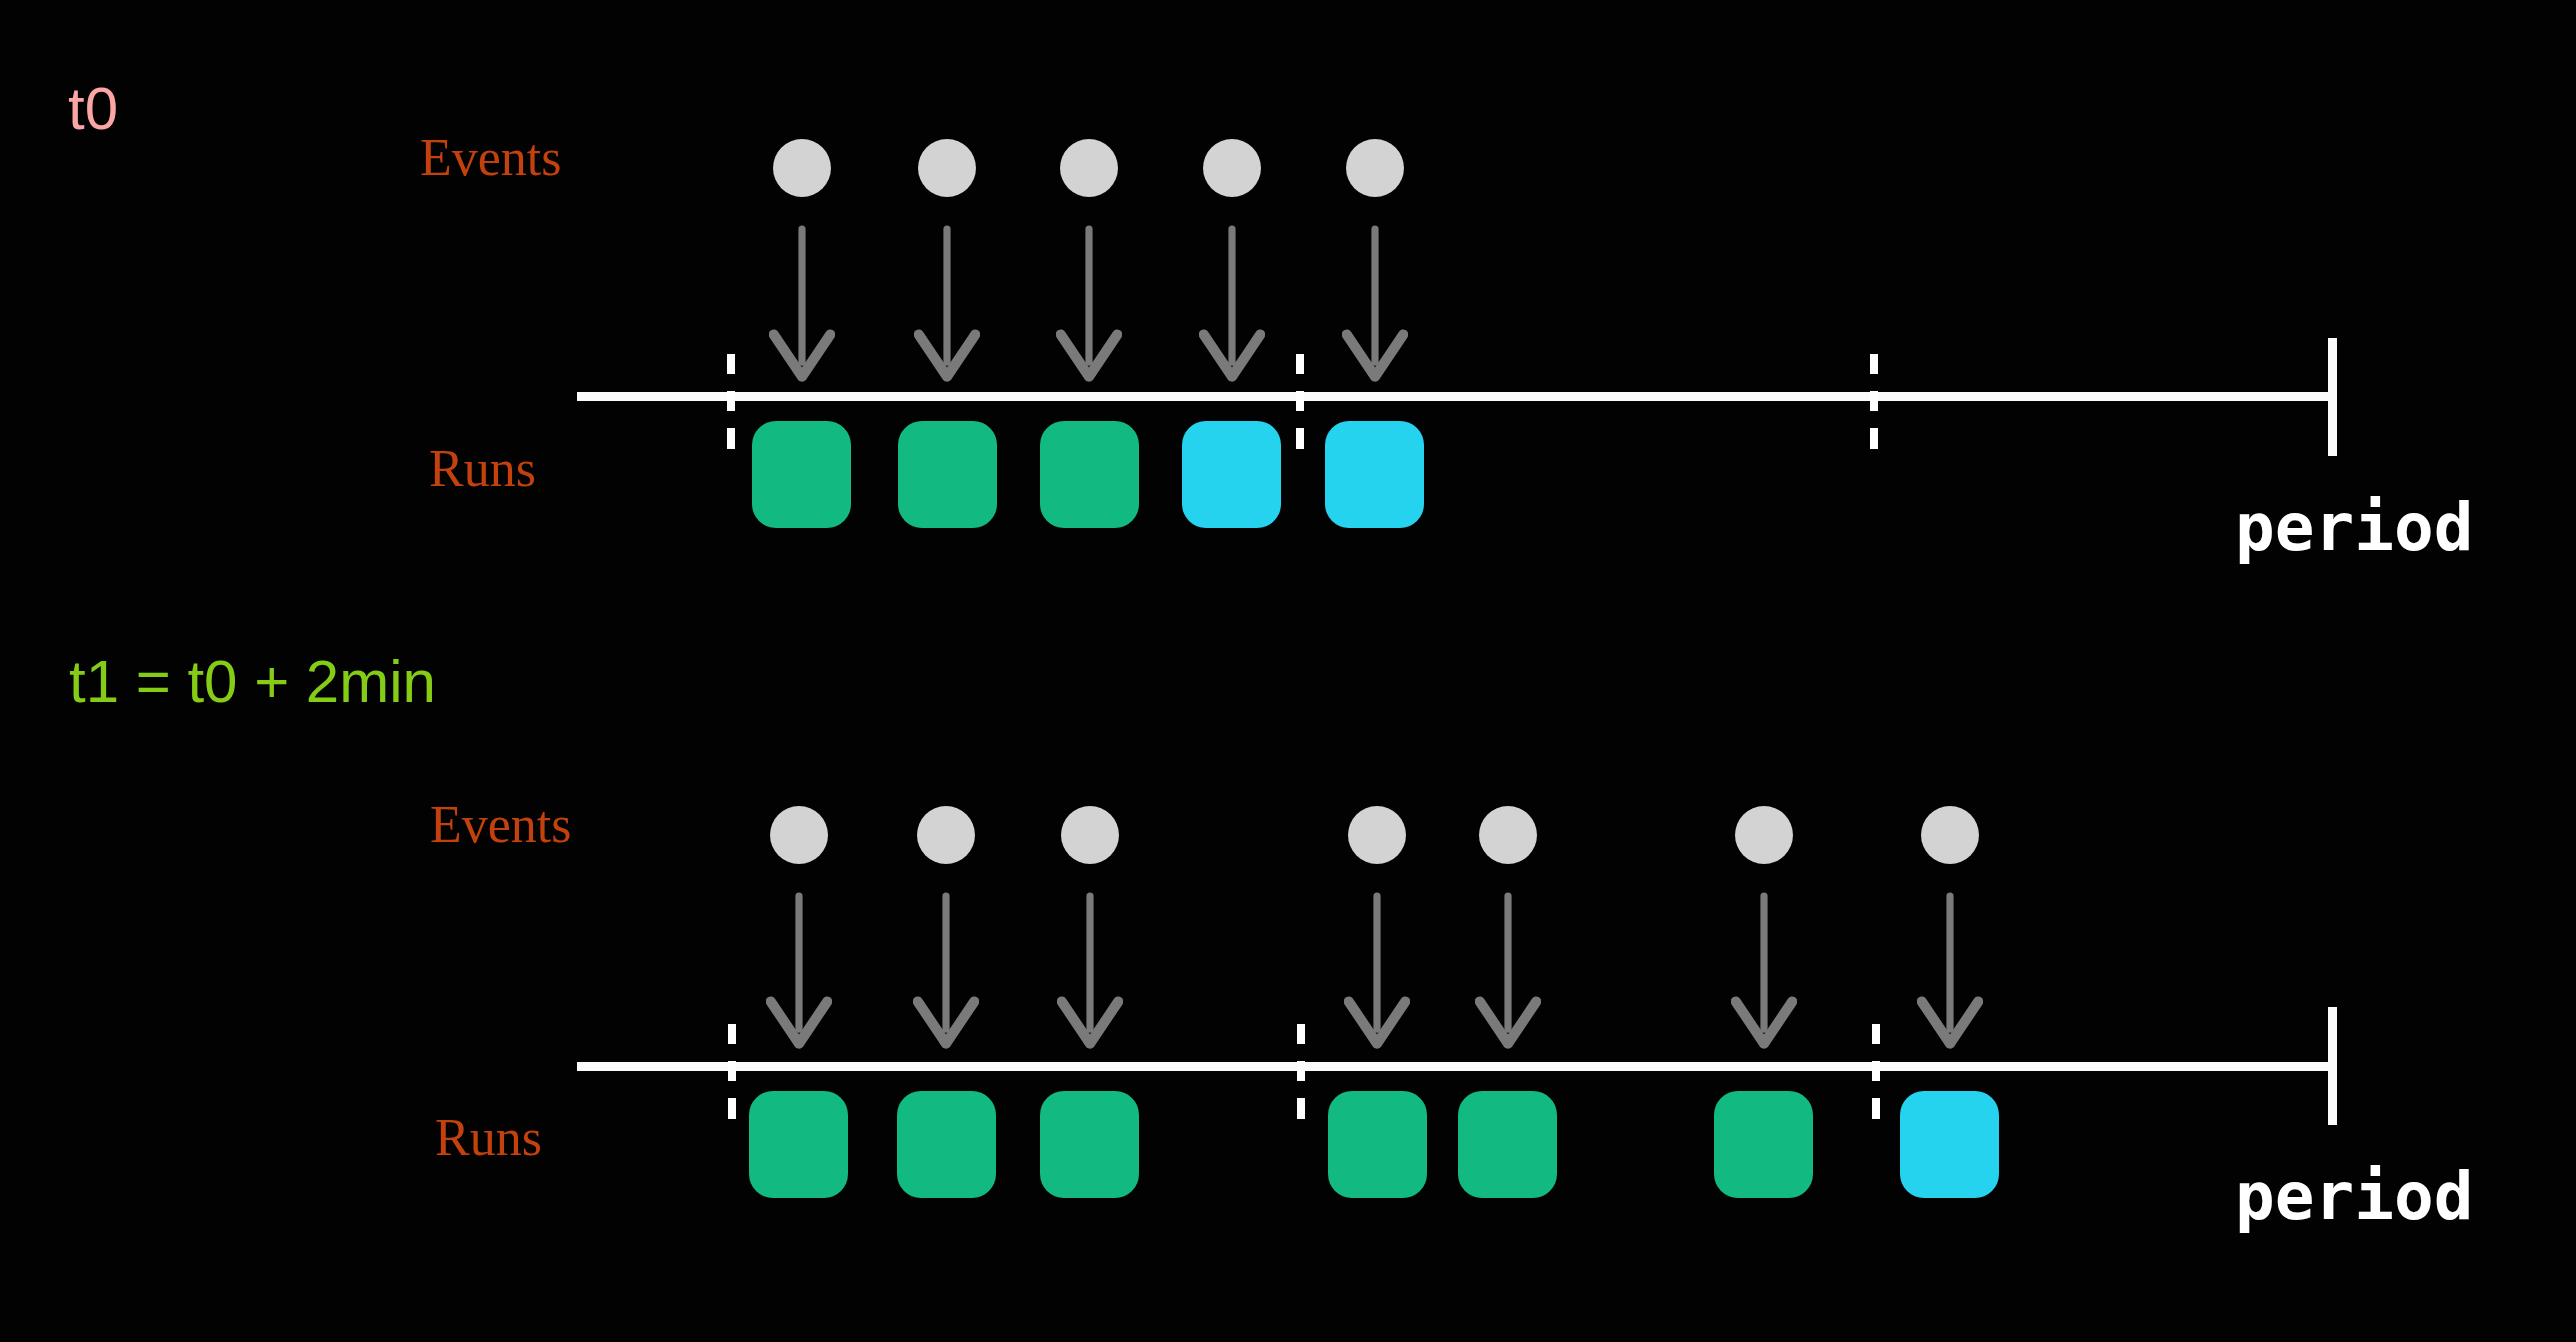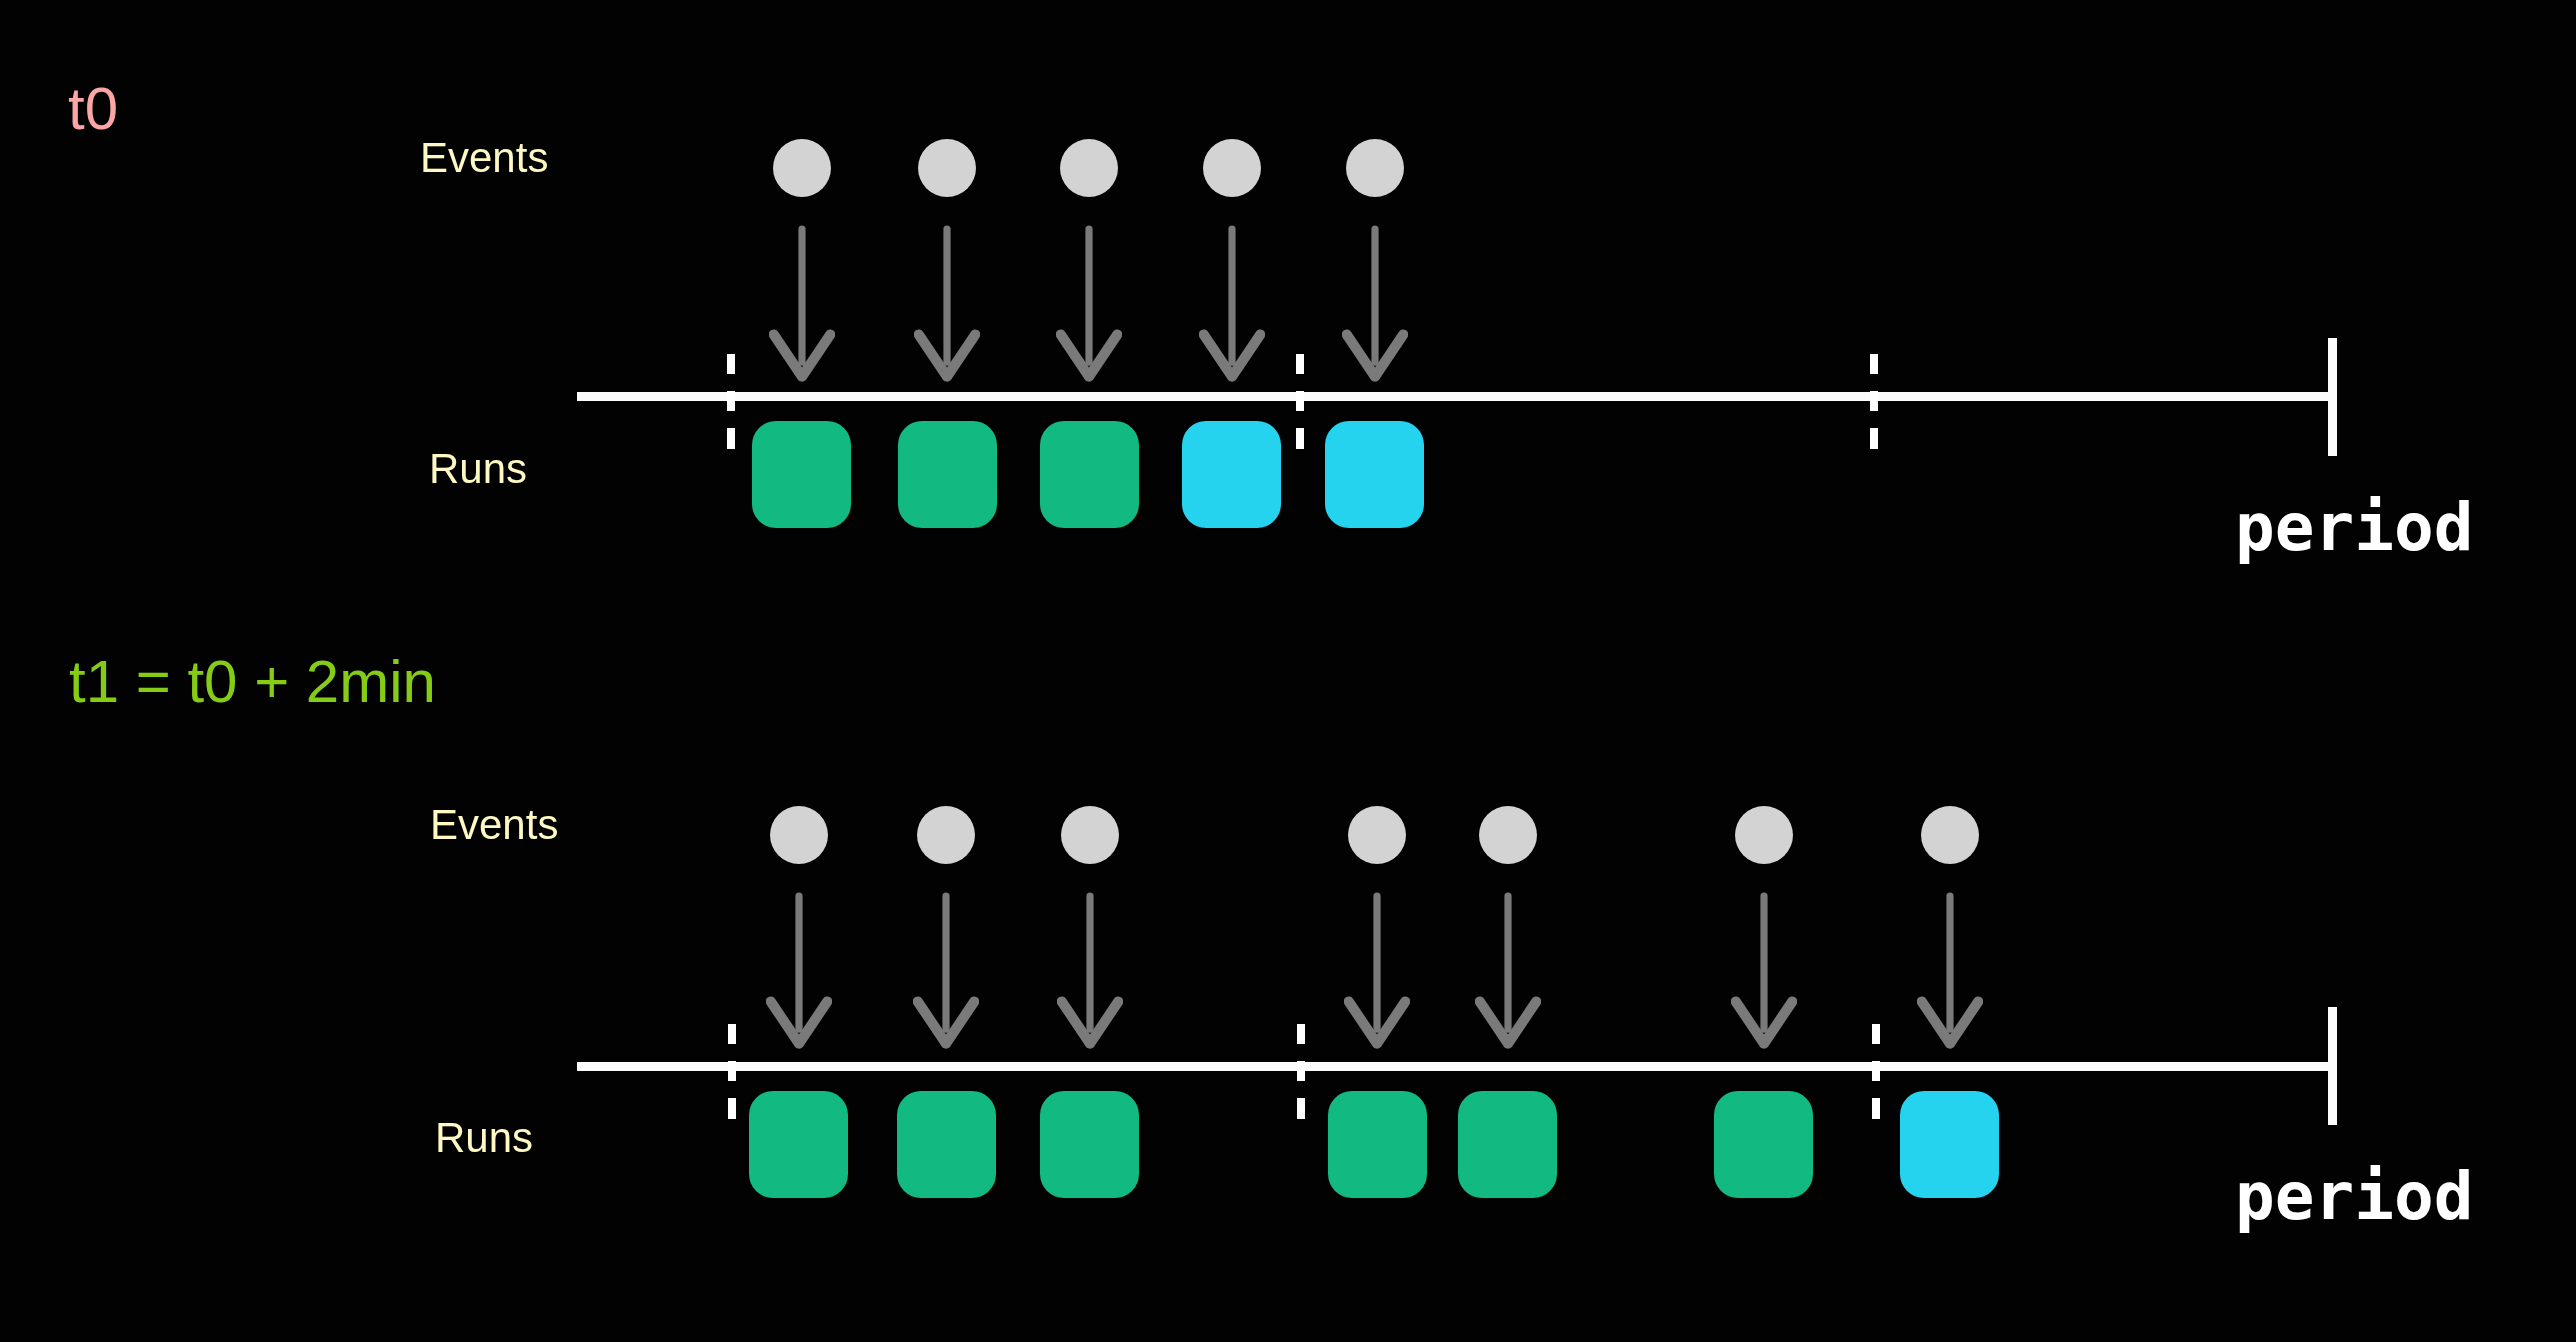--- a/index.html
+++ b/index.html
@@ -14,25 +14,26 @@
   .tsec{position:absolute;left:0;top:0;width:100%;height:100%;}
   .sec-title{
     position:absolute;
     font-size:60px;
     line-height:1;
     color:#f7f7f7;
     white-space:nowrap;
   }
   .row-label{
     position:absolute;
-    font-size:42px;
+    font-size:52px;
     line-height:1;
-    color:#fef9c3;
+    color:#c2410c;
     transform:translateY(-50%);
     white-space:nowrap;
+    font-family:Liberation Serif, serif;
   }
   .period{
     position:absolute;
     font-family:"DejaVu Sans Mono", monospace;
     font-weight:700;
     font-size:66px;
     line-height:1;
     color:#ffffff;
     transform:translateY(-50%);
     white-space:nowrap;

